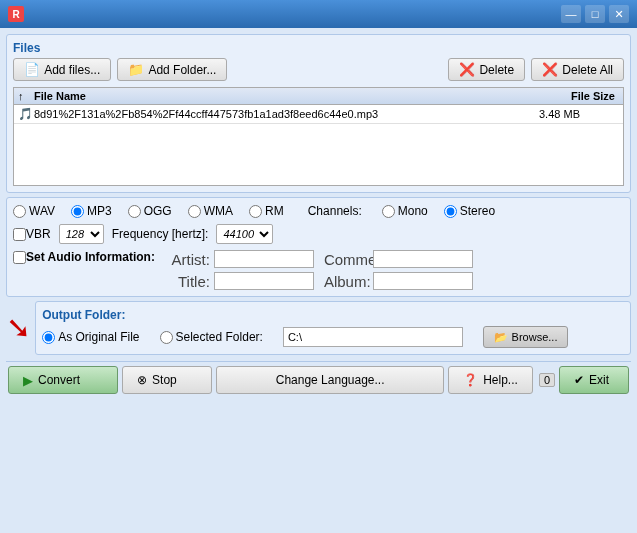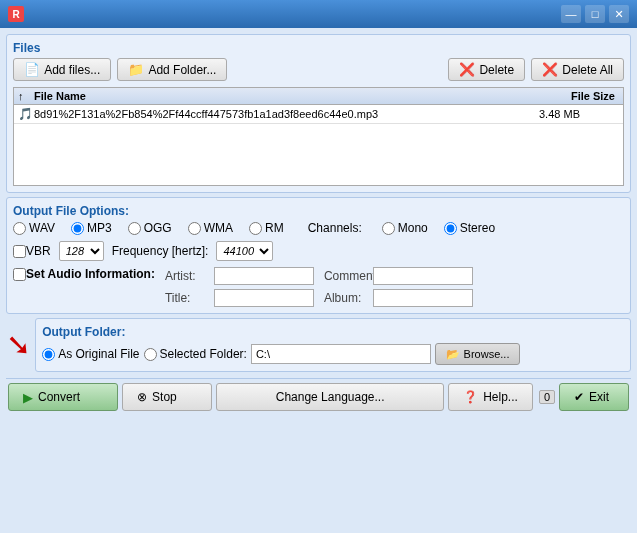--- a/index.html
+++ b/index.html
@@ -191,45 +191,45 @@
       display: flex;
       flex-direction: column;
       gap: 4px;
     }
     .field-row {
       display: flex;
       align-items: center;
       gap: 4px;
     }
     .field-label {
-      font-size: 12px;
+      font-size: 15px;
       color: #444;
       width: 45px;
-      text-align: left;
+      text-align: right;
     }
     .field-input {
       border: 1px solid #aaa;
       background: white;
       height: 18px;
       width: 100px;
       font-size: 11px;
       padding: 0 2px;
     }
 
     
     .output-folder {
       background: #e8f0fb;
       border: 1px solid #b0c8e8;
       border-radius: 3px;
       padding: 6px;
     }
     .folder-row {
       display: flex;
       align-items: center;
-      gap: 4px;
+      gap: 20px;
       margin-top: 4px;
     }
     .folder-input {
       border: 1px solid #aaa;
       background: white;
       height: 20px;
       width: 180px;
       font-size: 11px;
       padding: 0 4px;
     }
@@ -340,21 +340,20 @@
         <div class="file-row">
           <span class="file-icon">🎵</span>
           <span class="file-name">8d91%2F131a%2Fb854%2Ff44ccff447573fb1a1ad3f8eed6c44e0.mp3</span>
           <span class="file-size">3.48 MB</span>
         </div>
       </div>
     </div>
   </div>
 
   <div class="output-options">
-    <div class="section-header">Output File Options:</div>
     <div class="format-row">
       <label class="radio-label">
         <input type="radio" name="format" value="WAV" style="">
         <span>WAV</span>
       </label>
       <label class="radio-label">
         <input type="radio" name="format" value="MP3" checked="" style="">
         <span>MP3</span>
       </label>
       <label class="radio-label">

